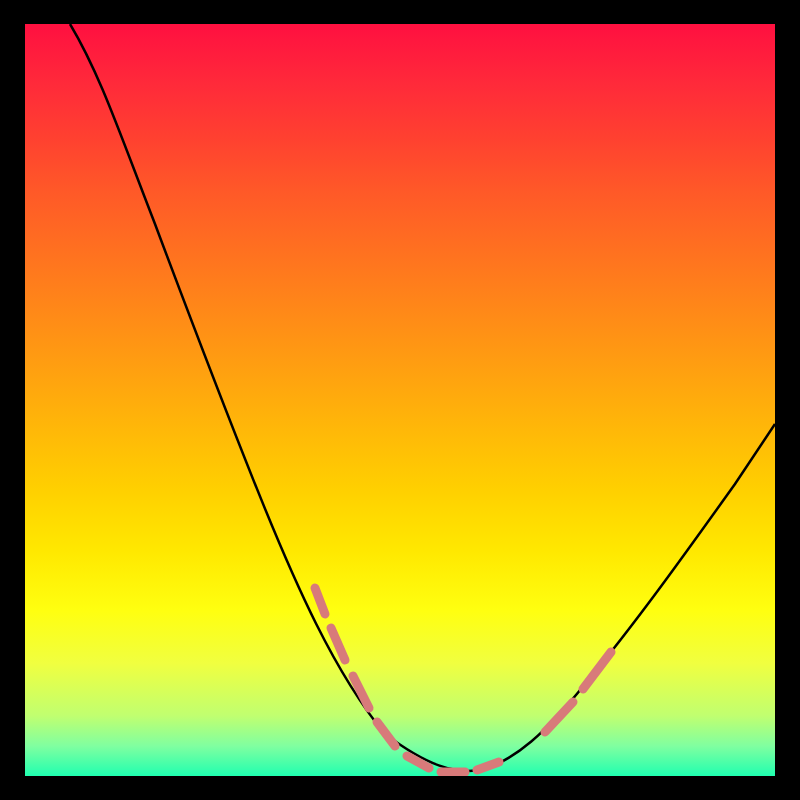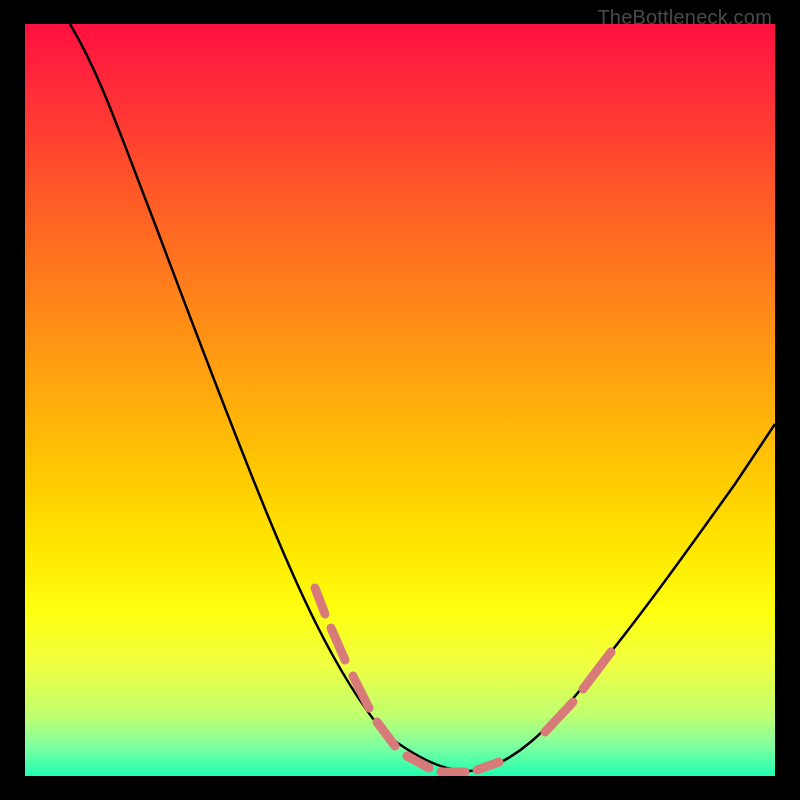--- a/index.html
+++ b/index.html
@@ -53,21 +53,20 @@
     left: 0;
     top: 0;
     width: 750px;
     height: 752px;
   }
 </style>
 </head>
 <body>
 
 <div class="chart-container">
-  <div class="watermark">TheBottleneck.com</div>
 
   <div class="plot-area">
     <svg class="curves" viewBox="0 0 750 752" preserveAspectRatio="none">
       <path d="M 45 0
                C 75 50, 95 110, 130 200
                C 160 280, 190 360, 230 460
                C 270 560, 310 650, 360 710
                C 400 740, 430 752, 460 745
                C 490 735, 520 710, 560 660
                C 610 600, 660 530, 710 460

